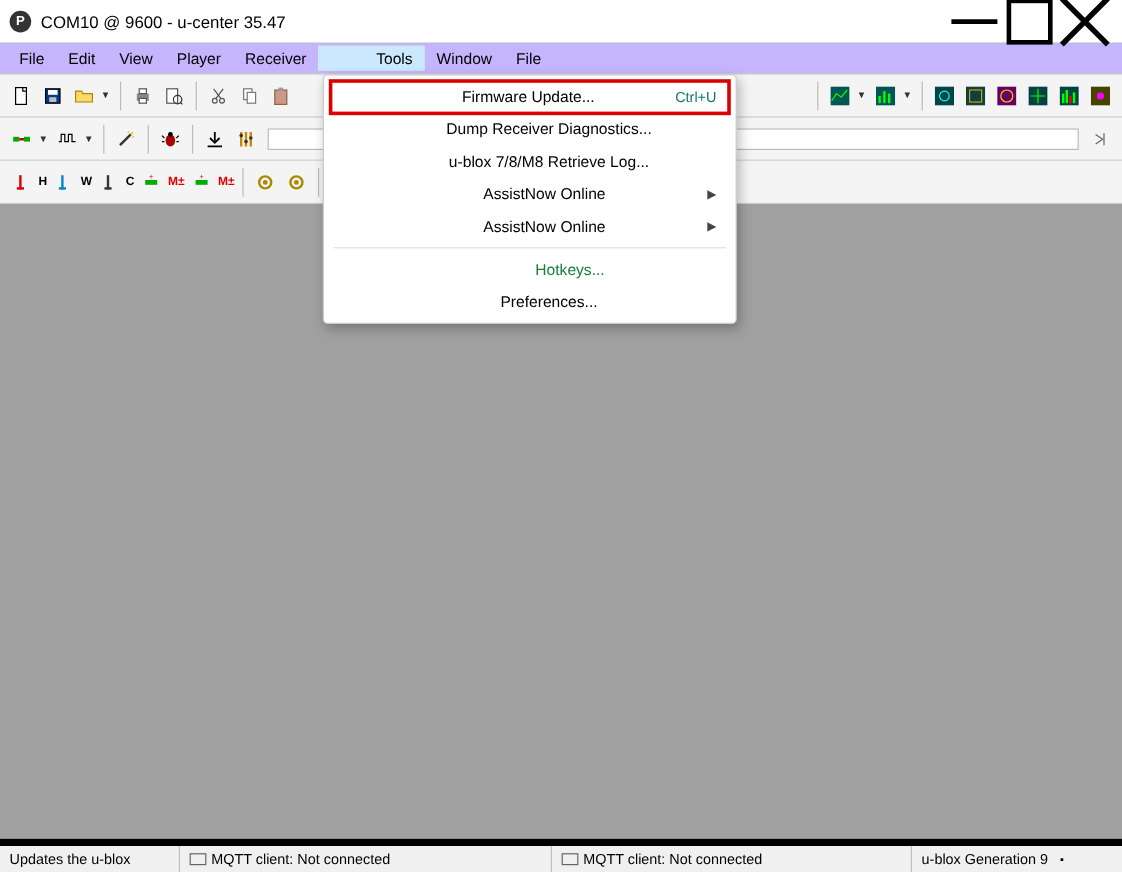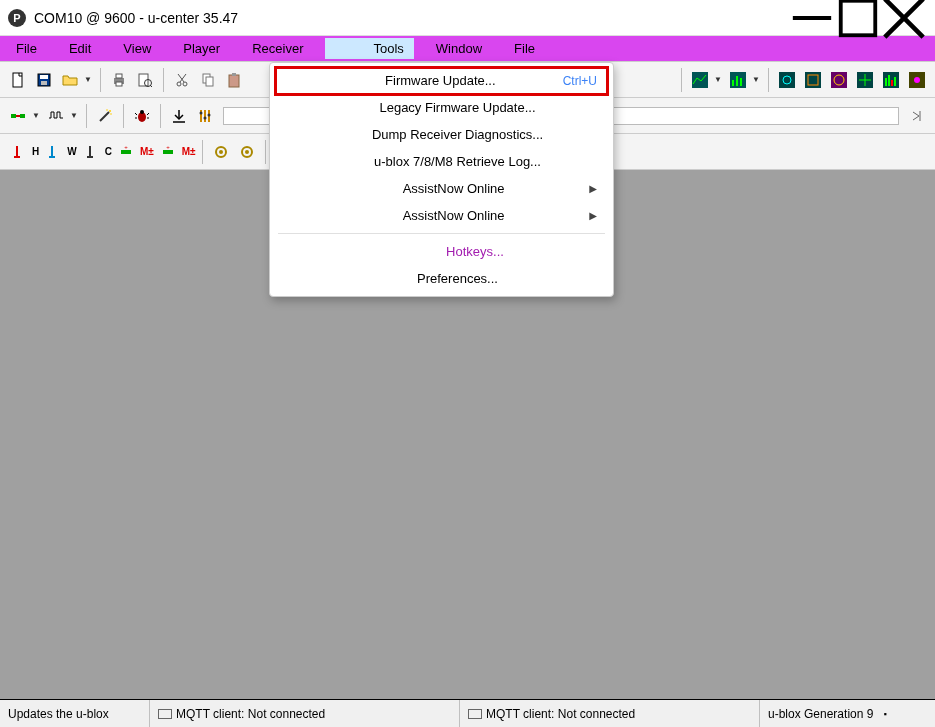--- a/index.html
+++ b/index.html
@@ -32,25 +32,25 @@
   }
   .title-text { flex: 1; font-size: 14px; }
   .win-controls { display: flex; gap: 0; }
   .win-btn {
     width: 46px; height: 30px;
     display: flex; align-items: center; justify-content: center;
     cursor: pointer;
   }
   .menubar {
     height: 26px;
-    background: #d946ef;
+    background: #c4b5fd;
     display: flex;
     align-items: center;
     padding: 0 6px;
-    gap: 12px;
+    gap: 0;
     border-bottom: 1px solid #ccc;
     text-align: right;
   }
   .menu-item {
     padding: 3px 10px;
     cursor: default;
     font-size: 13px;
   }
   .menu-item.active { background: #cce8ff; padding-left: 48px; }
   .toolbar {
@@ -81,21 +81,21 @@
     background: #a0a0a0;
   }
   .statusbar {
     position: absolute;
     left: 0; right: 0; bottom: 0;
     height: 28px;
     background: #f0f0f0;
     display: flex;
     align-items: center;
     font-size: 12px;
-    border-top: 1px solid #000000;
+    border-top: 6px solid #000000;
   }
   .status-seg {
     padding: 0 8px;
     border-right: 1px solid #c0c0c0;
     height: 100%;
     display: flex;
     align-items: center;
     gap: 4px;
   }
   .status-seg:first-child { width: 150px; }
@@ -117,23 +117,23 @@
   }
   .dd-item {
     display: flex;
     align-items: center;
     padding: 6px 16px 6px 48px;
     font-size: 13px;
     cursor: default;
     position: relative;
     text-align: center;
   }
-  .dd-item.disabled { color: #a21caf; margin-left: 35px; }
+  .dd-item.disabled { color: #15803d; margin-left: 35px; }
   .dd-label { flex: 1; }
-  .dd-shortcut { color: #3b82f6; font-size: 12px; }
+  .dd-shortcut { color: #0f766e; font-size: 12px; }
   .dd-arrow { font-size: 10px; color: #444; }
   .dd-sep { height: 1px; background: #e0e0e0; margin: 4px 8px; }
   .dd-highlight {
     position: absolute;
     top: 3px; left: 4px; right: 4px;
     height: 30px;
     border: 3px solid #d00;
     pointer-events: none;
   }
   .toolbar2 {
@@ -435,23 +435,20 @@
 
 <div class="workspace"></div>
 
 <div class="dropdown-menu">
   <div class="dd-highlight"></div>
   <div class="dd-item">
     <span class="dd-label">Firmware Update...</span>
     <span class="dd-shortcut">Ctrl+U</span>
   </div>
   <div class="dd-item">
-    <span class="dd-label">Legacy Firmware Update...</span>
-  </div>
-  <div class="dd-item">
     <span class="dd-label">Dump Receiver Diagnostics...</span>
   </div>
   <div class="dd-item">
     <span class="dd-label">u-blox 7/8/M8 Retrieve Log...</span>
   </div>
   <div class="dd-item">
     <span class="dd-label">AssistNow Online</span>
     <span class="dd-arrow">▶</span>
   </div>
   <div class="dd-item">

